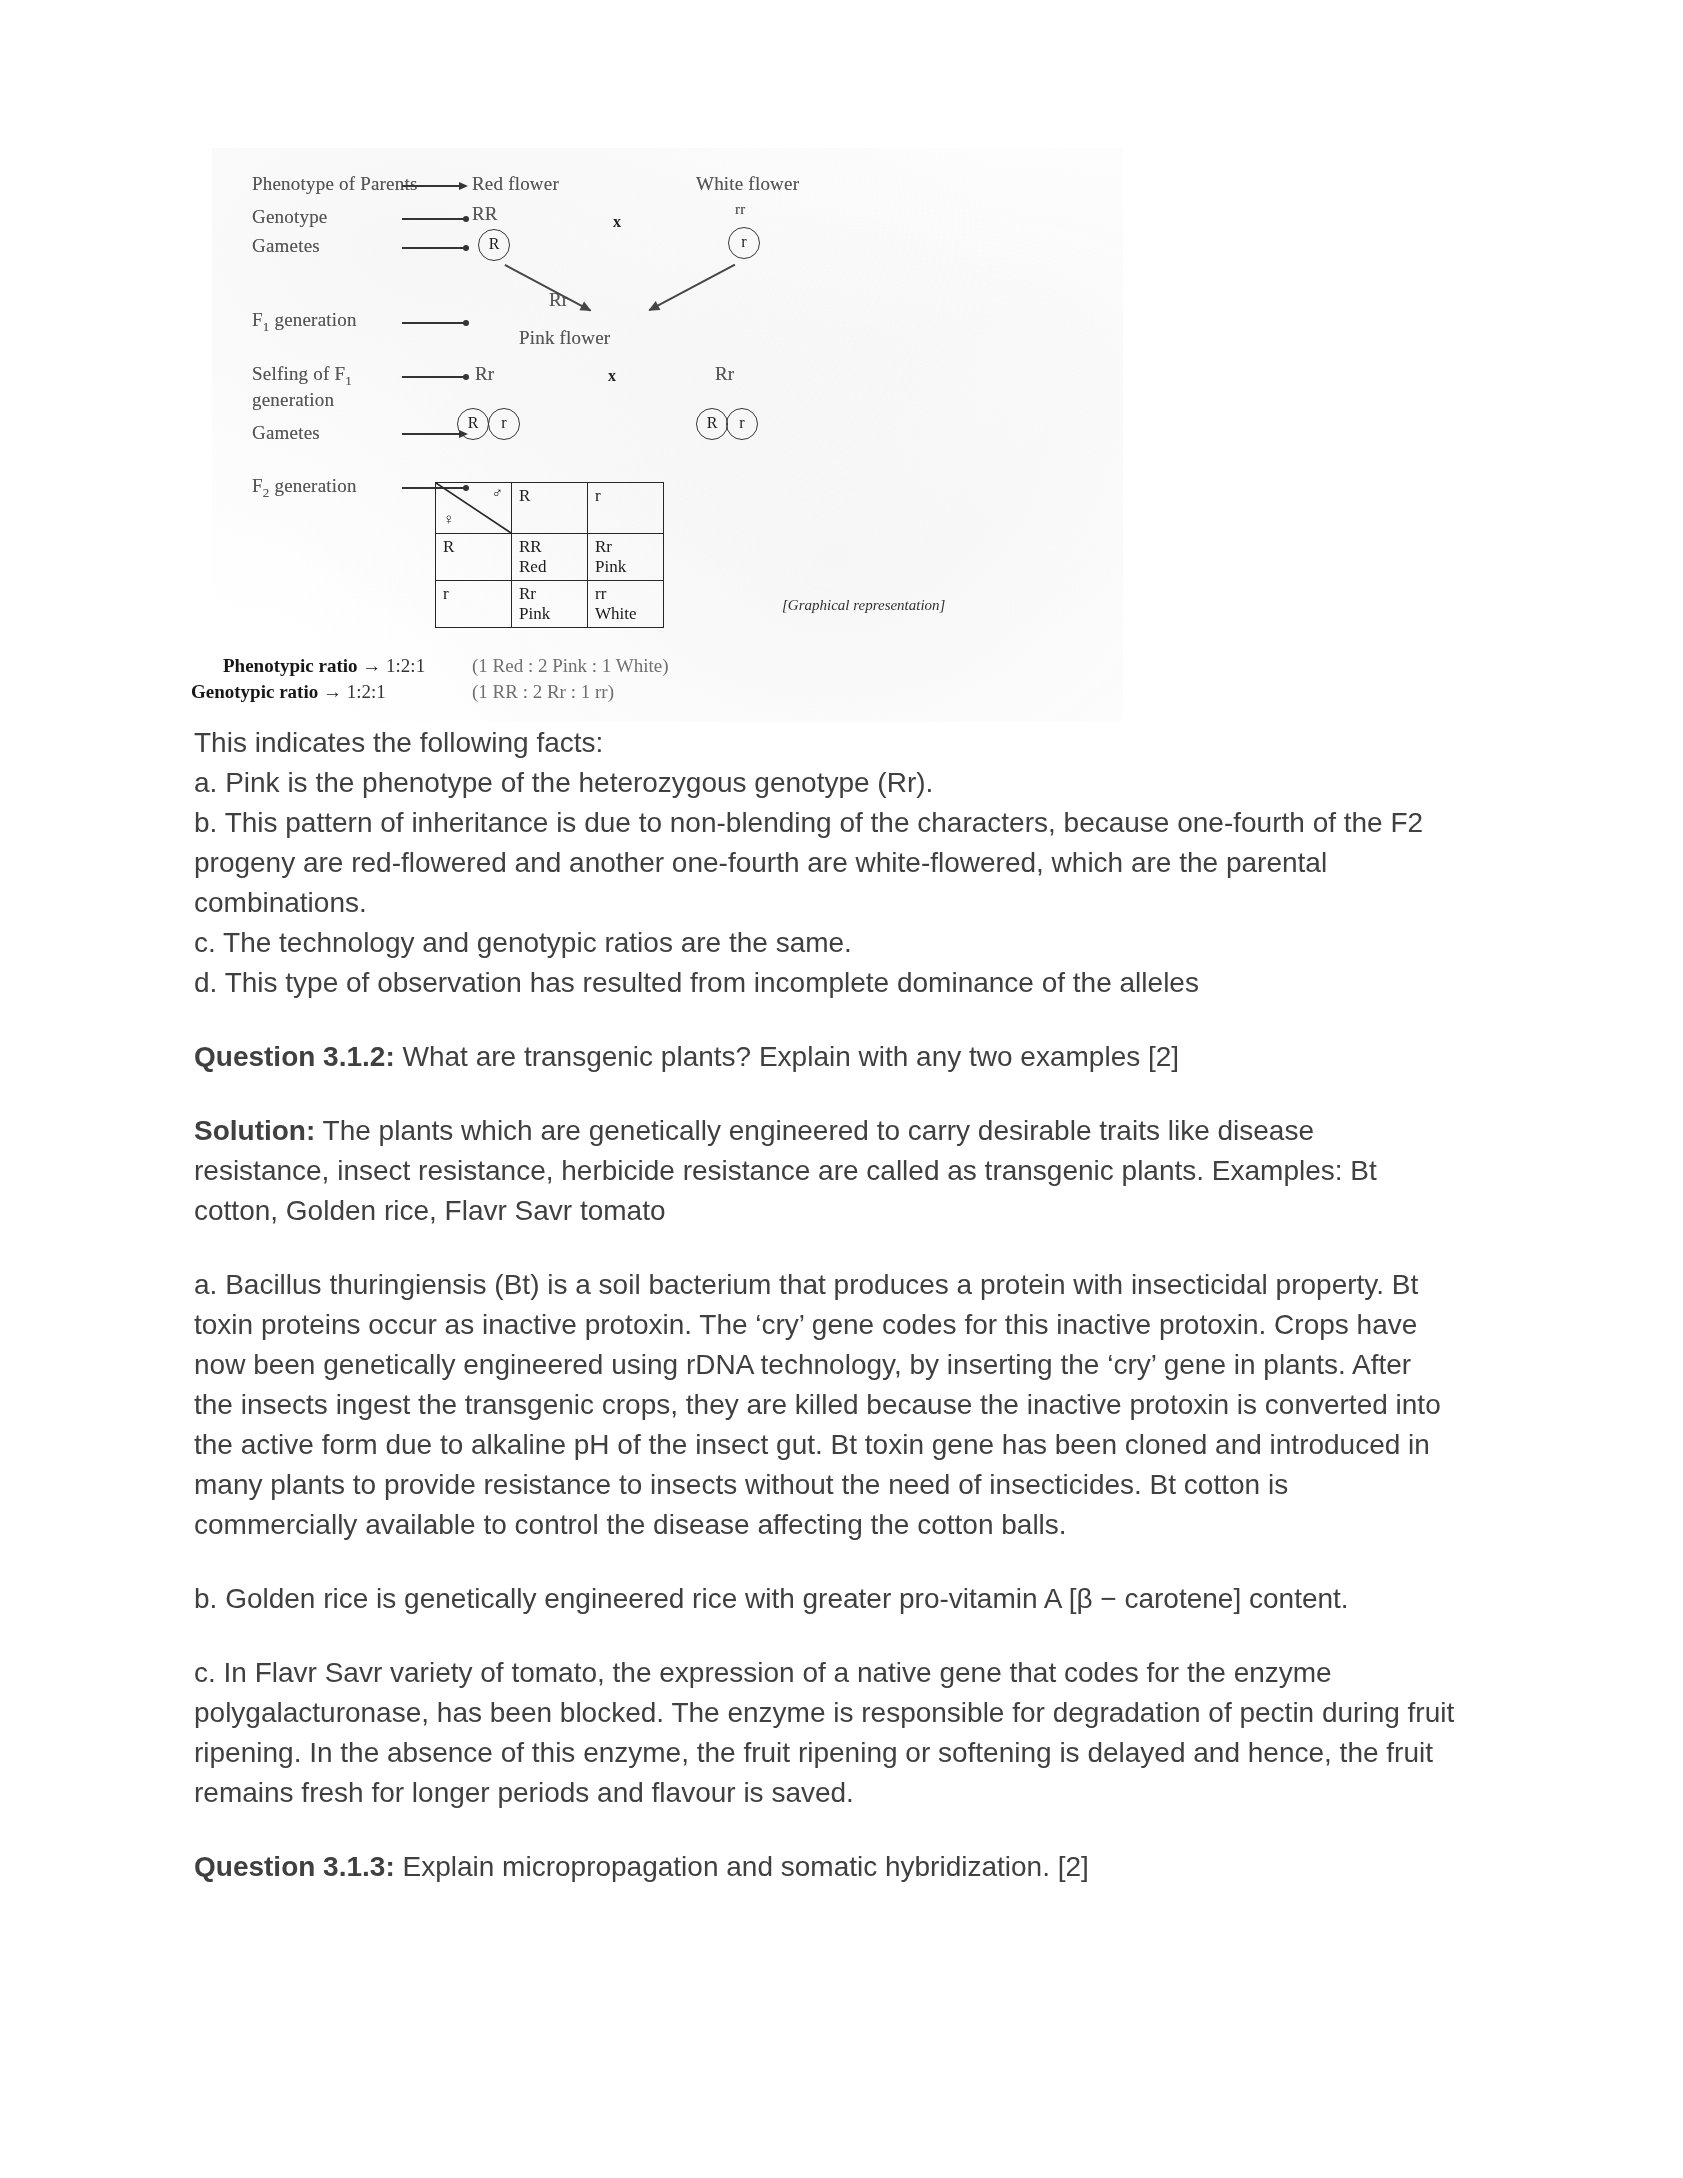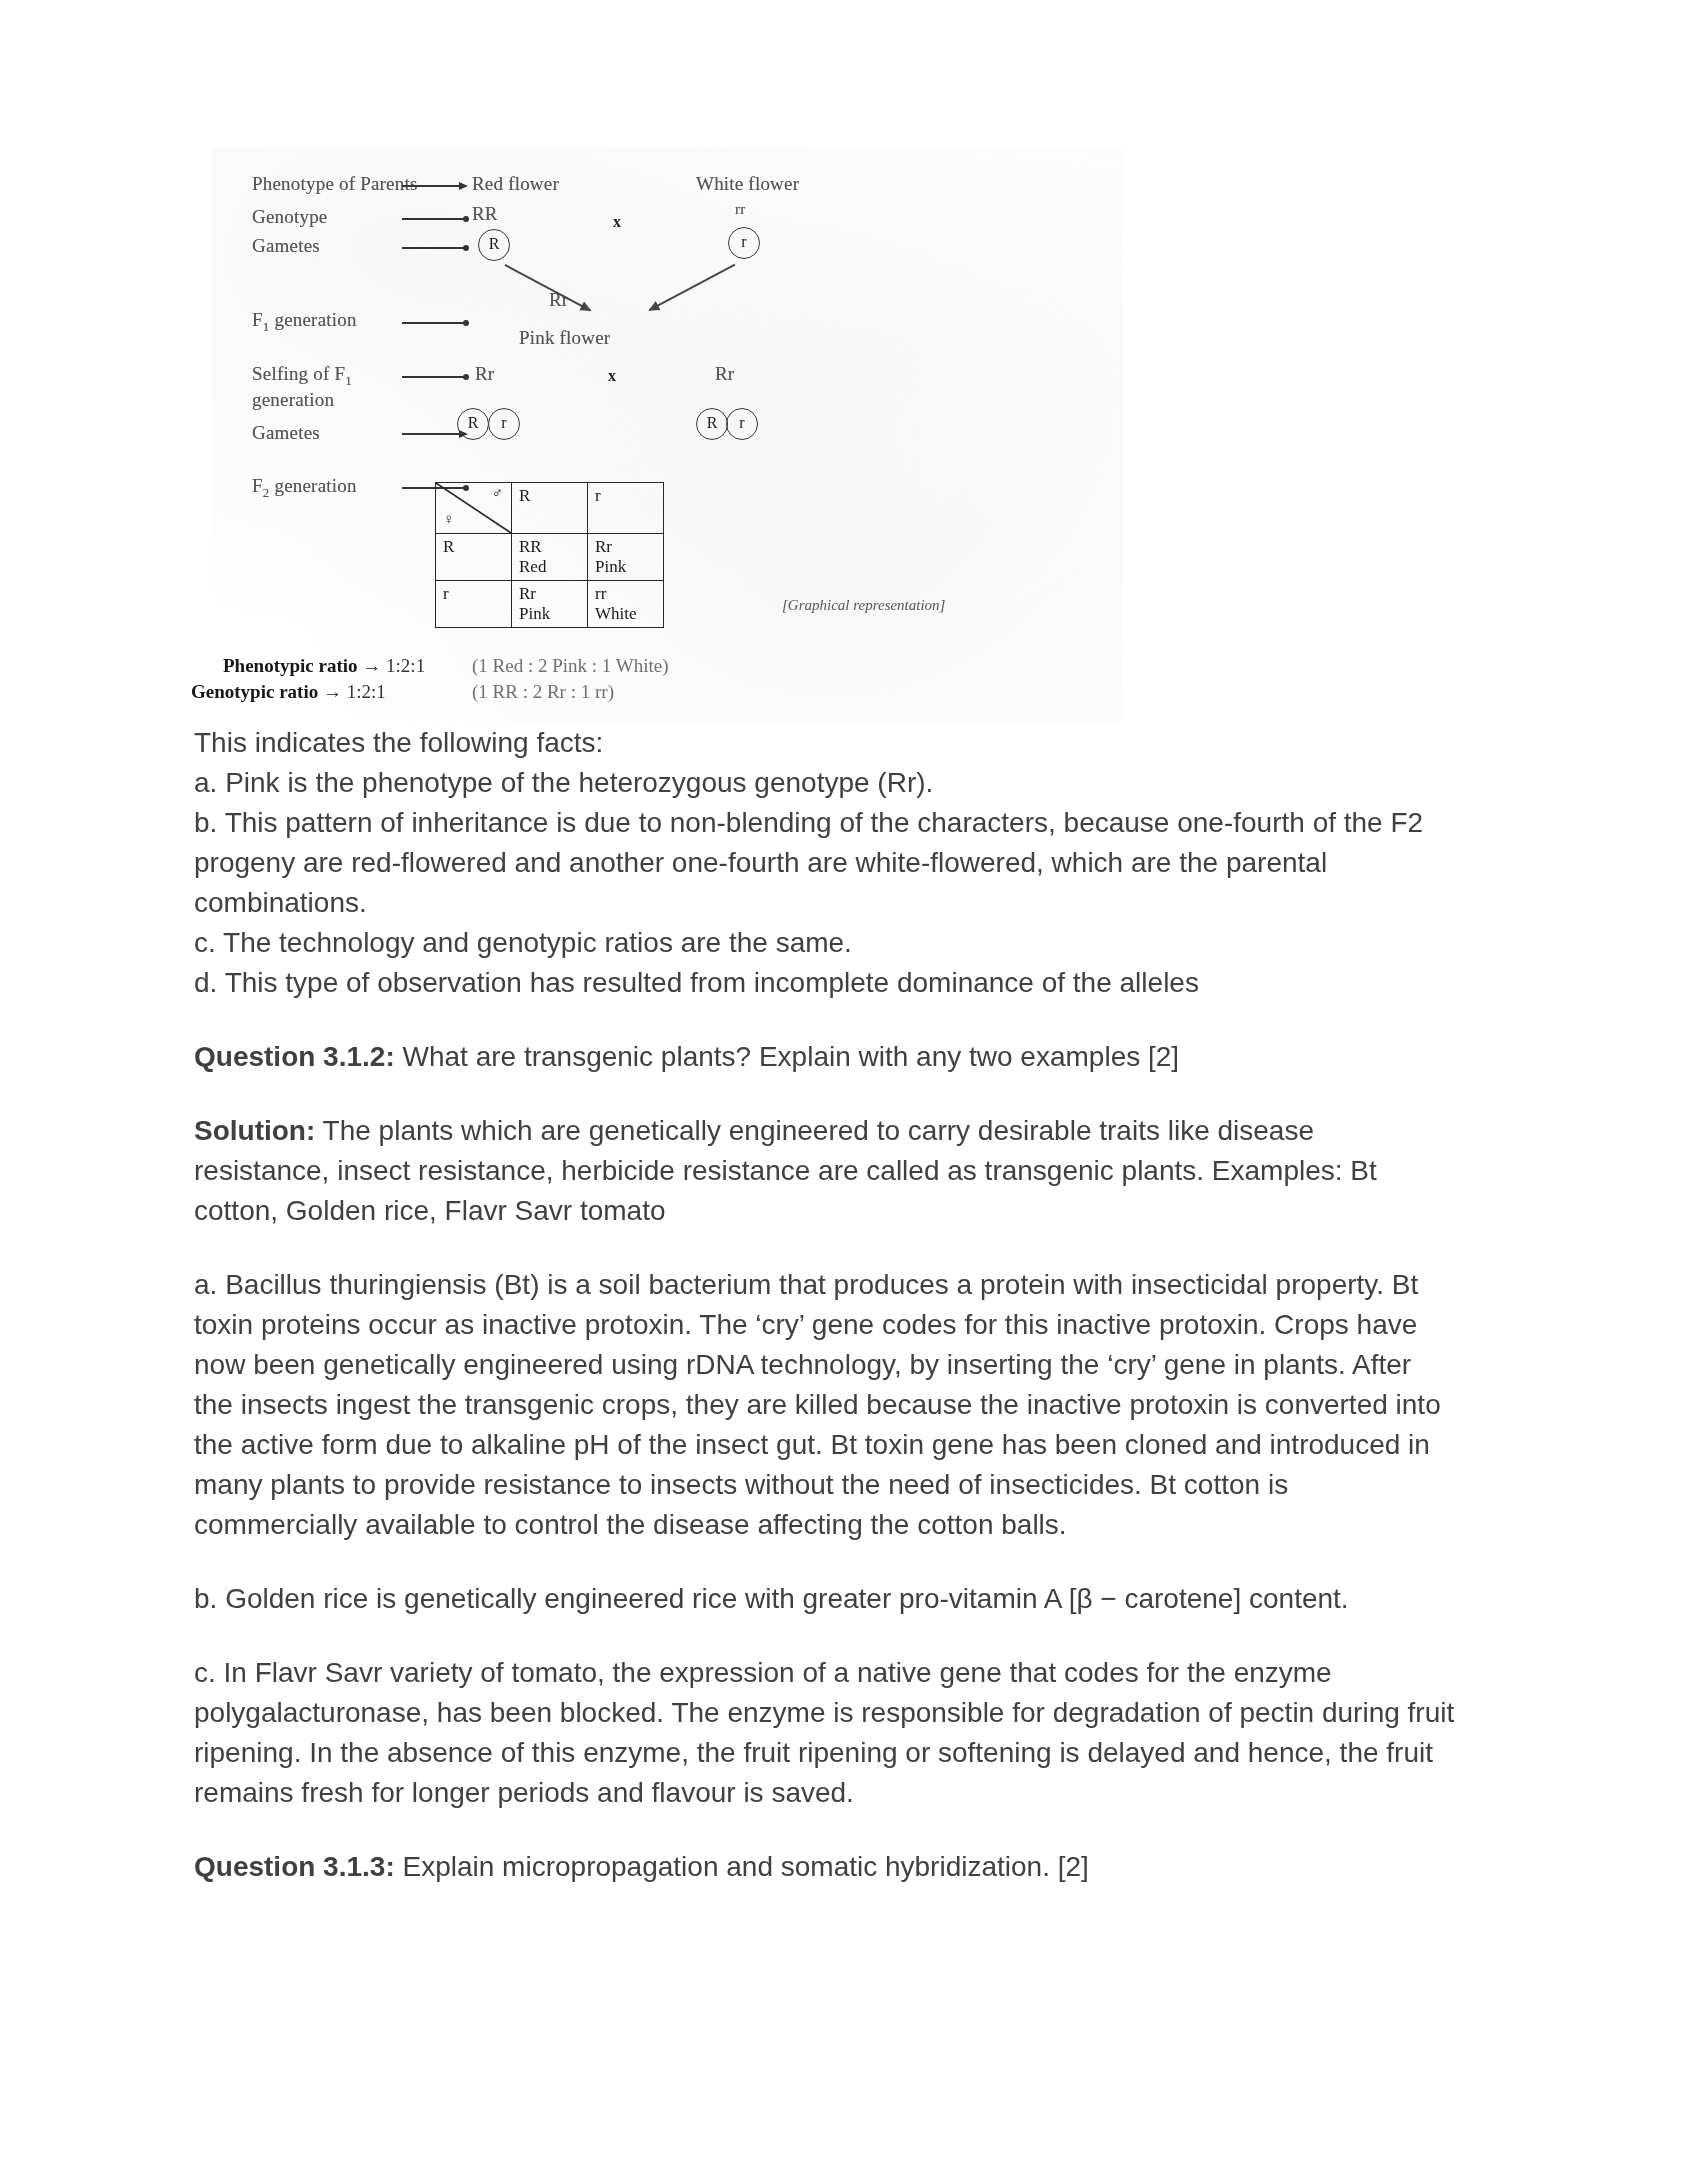--- a/index.html
+++ b/index.html
@@ -162,21 +162,21 @@
   .cell-geno { display: block; }
   .cell-pheno { display: block; }
 
   .graphrep {
     position: absolute;
     left: 530px;
     top: 424px;
     font-family: "Liberation Serif", serif;
     font-style: italic;
     font-size: 15px;
-    color: #c2410c;
+    color: #701a75;
     white-space: nowrap;
   }
 
   .ratio-line {
     position: absolute;
     font-family: "Liberation Serif", serif;
     font-size: 19px;
     white-space: nowrap;
     color: #1f1f1f;
   }

